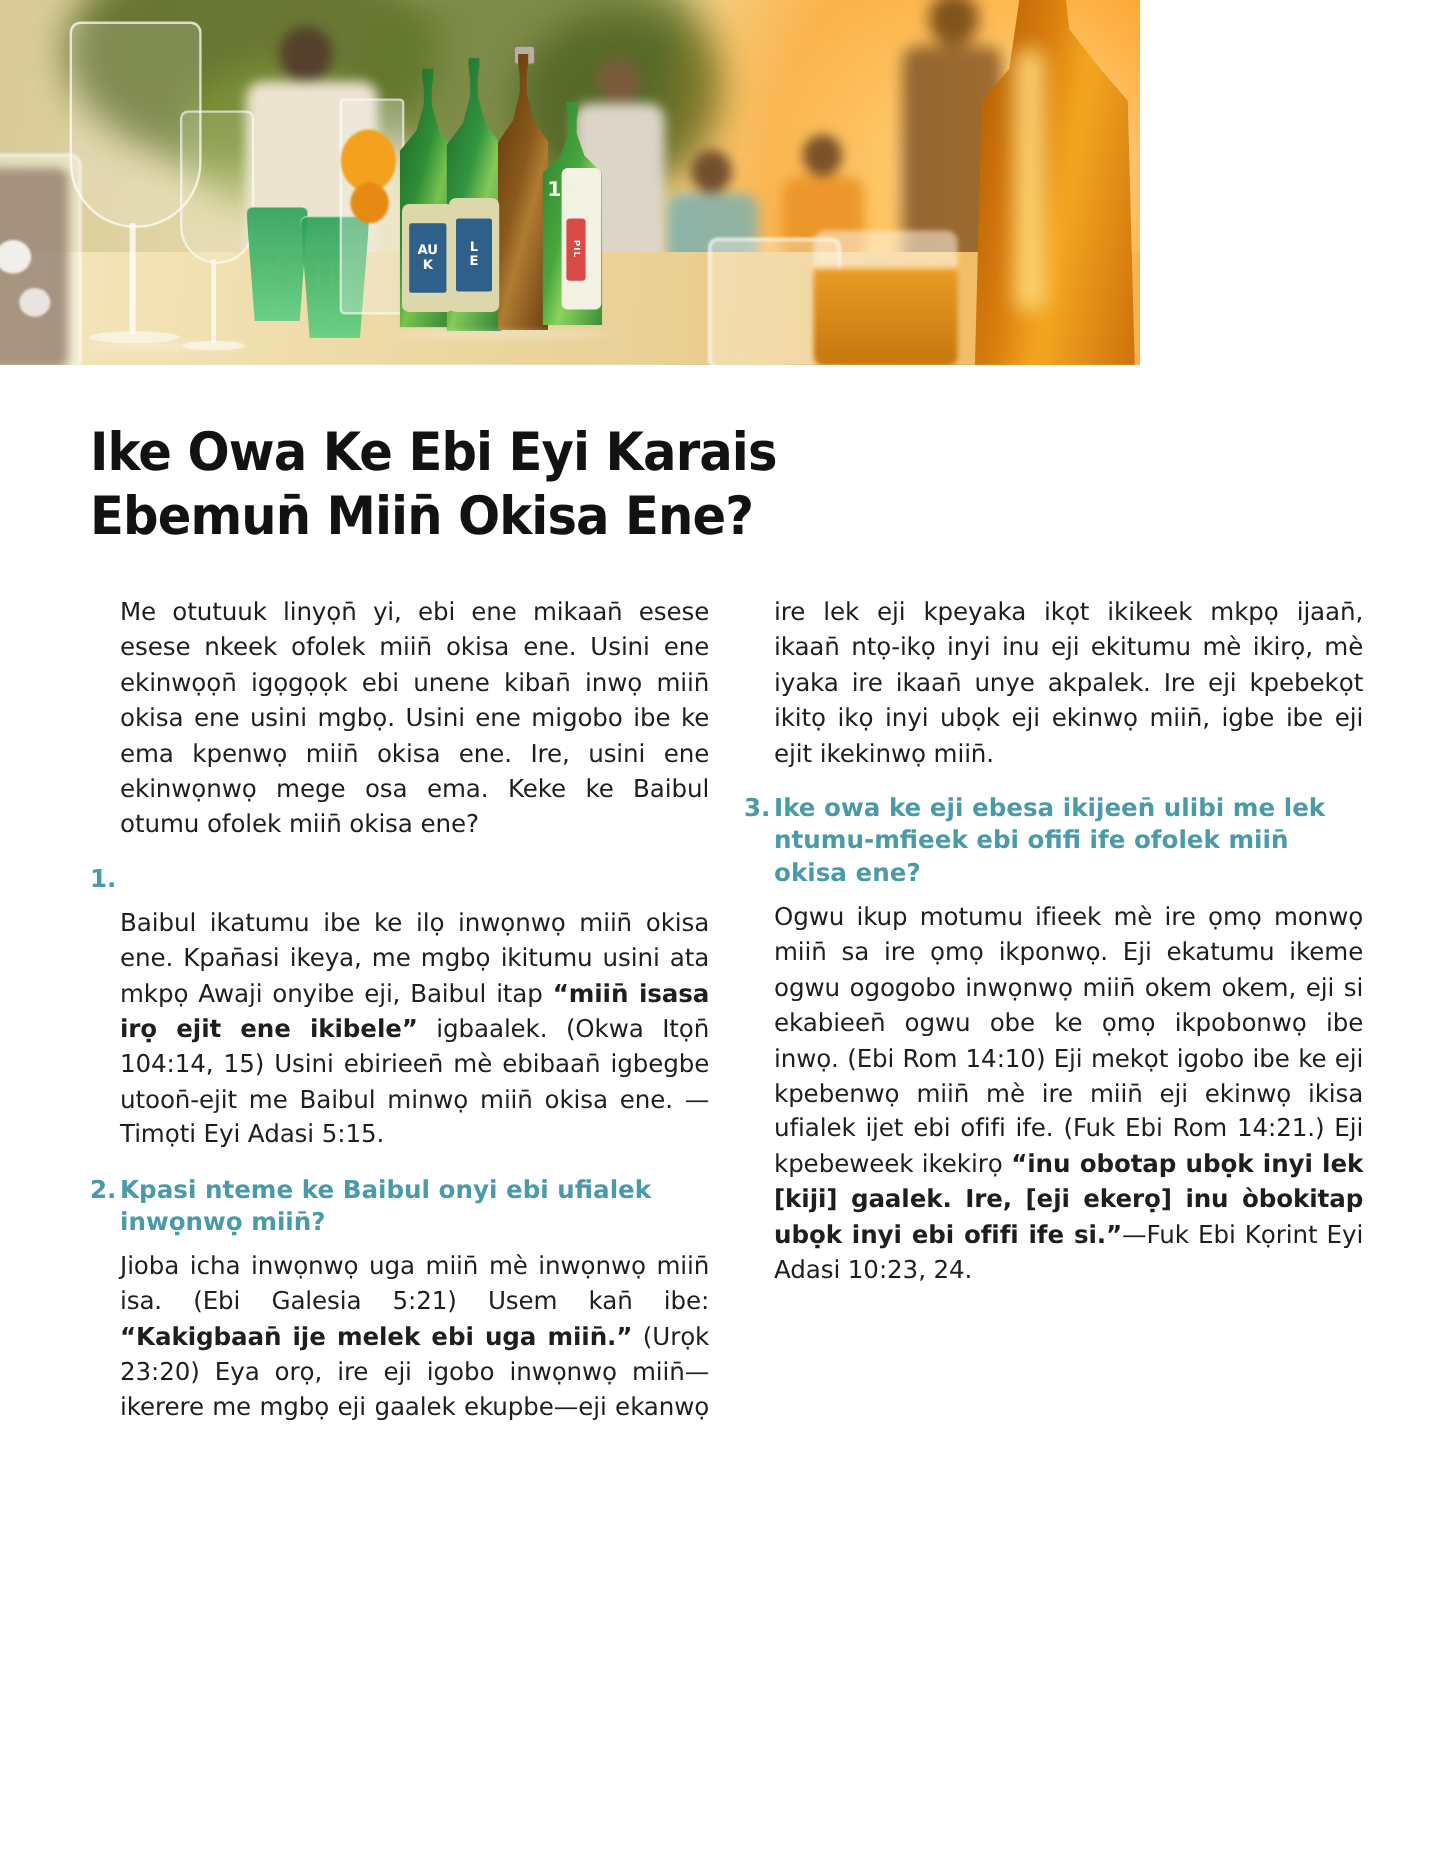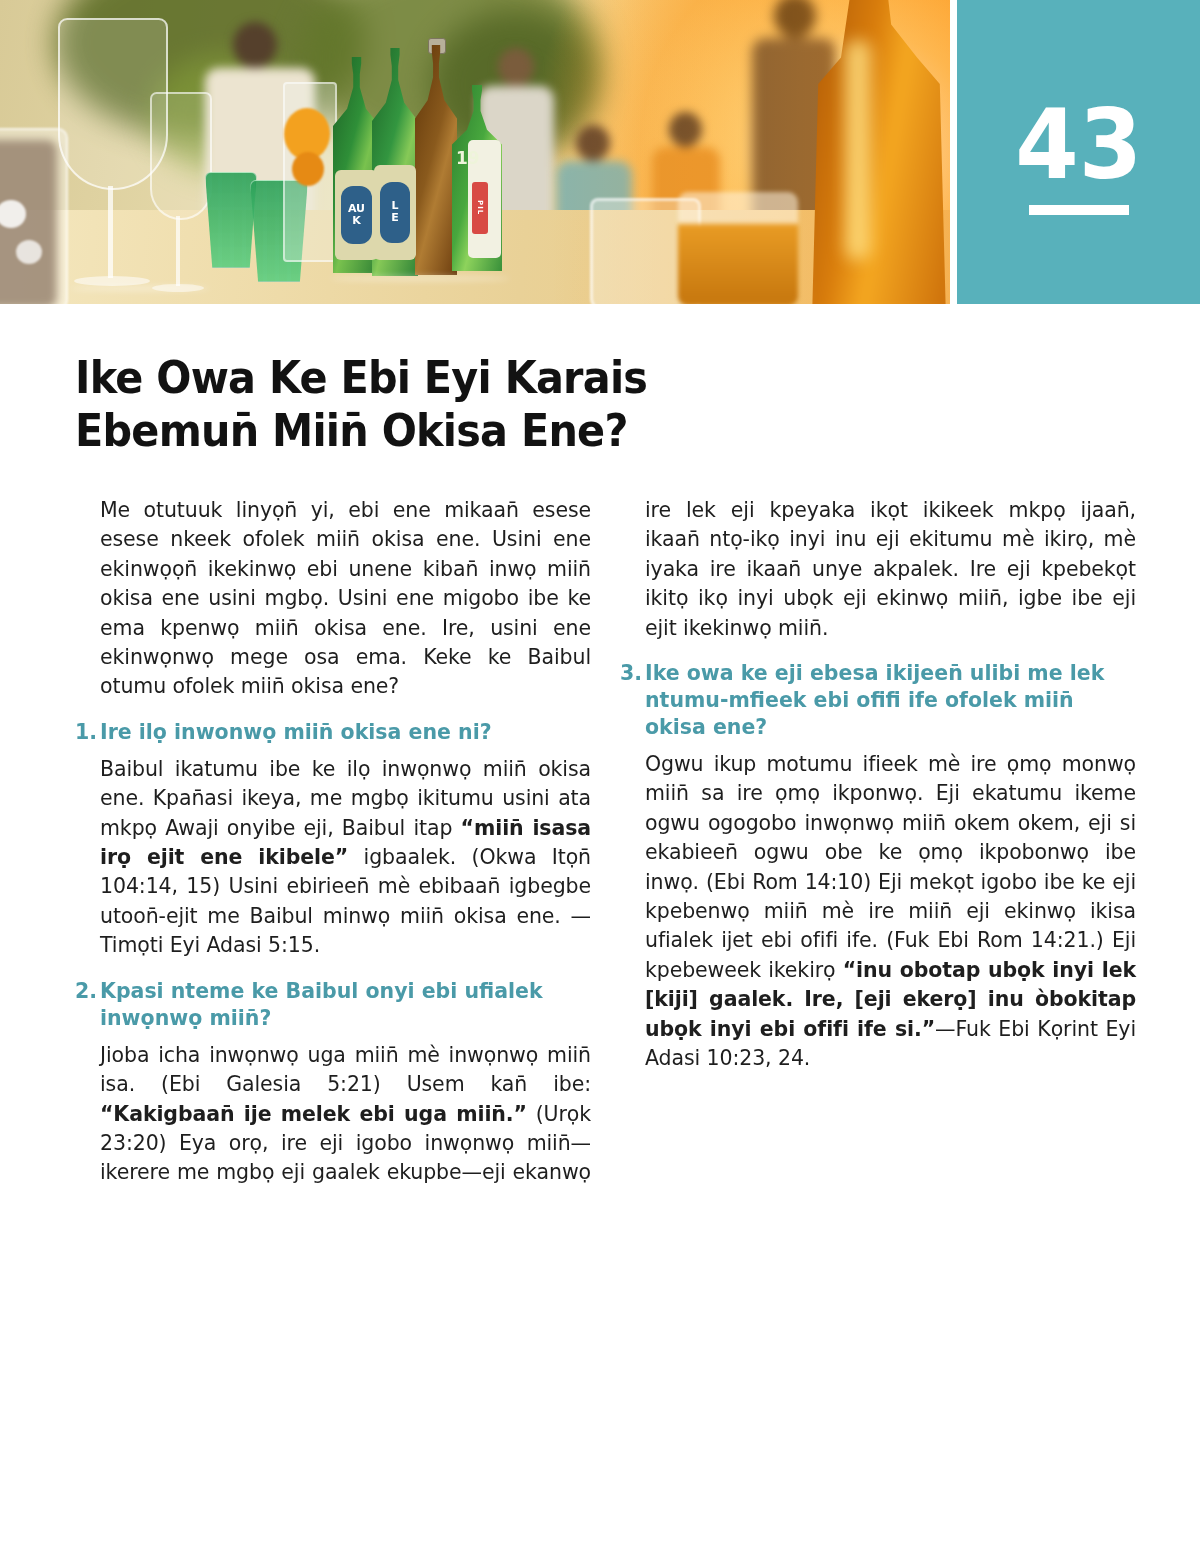--- a/index.html
+++ b/index.html
@@ -72,21 +72,21 @@
       background:linear-gradient(105deg,#1d6326,#339640 42%,#86c957 60%,#2e8236);}
   .b3{left:415px;top:45px;width:42px;height:230px;
       background:linear-gradient(105deg,#5e3408,#8a5a1d 45%,#b07c33 60%,#6b3c0e);}
   .cap3{left:428px;top:38px;width:16px;height:14px;background:#b7b09a;border:1px solid #7d7560;border-radius:3px;}
   .b4{left:452px;top:85px;width:50px;height:186px;
       background:linear-gradient(105deg,#2a7a2e,#48a83e 45%,#8ed35c 62%,#38903a);}
   .lbl{position:absolute;background:#ddd8ac;border-radius:6px;display:flex;align-items:center;justify-content:center;}
   .lblA{left:335px;top:170px;width:43px;height:90px;}
   .lblB{left:374px;top:165px;width:42px;height:95px;}
   .bluebox{background:#2e6089;color:#fff;font-weight:bold;font-size:11px;line-height:12px;
-           width:70%;height:64%;display:flex;flex-direction:column;align-items:center;justify-content:center;border-radius:12px;}
+           width:70%;height:64%;display:flex;flex-direction:column;align-items:center;justify-content:center;border-radius:2px;}
   .lbl18{left:468px;top:140px;width:33px;height:118px;background:#f2f1e2;border-radius:5px;}
   .t18{position:absolute;left:456px;top:148px;color:#eef4da;font-weight:bold;font-size:17px;}
   .redstrip{left:472px;top:182px;width:16px;height:52px;background:#d84a44;border-radius:3px;
             display:flex;align-items:center;justify-content:center;}
   .redstrip span{color:#fff;font-size:7px;font-weight:bold;writing-mode:vertical-rl;letter-spacing:1px;}
   .bgl1{left:590px;top:198px;width:105px;height:108px;background:rgba(255,255,250,.32);
         border:3px solid rgba(255,255,255,.6);border-radius:8px 8px 14px 14px;filter:blur(1px);}
   .bgl2{left:678px;top:192px;width:120px;height:114px;border-radius:10px;filter:blur(2px);
         background:linear-gradient(180deg,rgba(255,245,225,.55) 0 26%,#e89b24 30%,#c97a10 92%);}
   .ab{left:803px;top:-15px;width:152px;height:330px;filter:blur(6px);
@@ -186,37 +186,32 @@
       <span>PIL</span>
     </div>
     <div class="bgl1"></div>
     <div class="bgl2"></div>
     <div class="ab"></div>
     <div class="abhl"></div>
     <div class="refl r1"></div>
     <div class="refl r2"></div>
   </div>
 
-  <div class="lesson">
-    <div class="lesson-num">43</div>
-    <div class="lesson-bar"></div>
-  </div>
 
   <h1 class="title">
     <span>Ike Owa Ke Ebi Eyi Karais</span><br>
     <span>Ebemun̄ Miin̄ Okisa Ene?</span>
   </h1>
 
   <div class="columns">
 
-    <p class="intro"><span>Me otutuuk linyọn̄ yi, ebi ene mikaan̄ esese esese nkeek ofolek miin̄ okisa ene. Usini ene ekinwọọn̄ ikekinwọ ebi unene kiban̄ inwọ miin̄ okisa ene usini mgbọ. Usini ene migobo ibe ke ema kpenwọ miin̄ okisa ene. Ire, usini ene ekinwọnwọ mege osa ema. Keke ke Baibul otumu ofolek miin̄ okisa ene?</span></p>
+    <p class="intro"><span>Me otutuuk linyọn̄ yi, ebi ene mikaan̄ esese esese nkeek ofolek miin̄ okisa ene. Usini ene ekinwọọn̄ igọgọọk ebi unene kiban̄ inwọ miin̄ okisa ene usini mgbọ. Usini ene migobo ibe ke ema kpenwọ miin̄ okisa ene. Ire, usini ene ekinwọnwọ mege osa ema. Keke ke Baibul otumu ofolek miin̄ okisa ene?</span></p>
 
     <h2 class="qh">
       <span class="num">1.</span>
-      <span class="qt">Ire ilọ inwonwọ miin̄ okisa ene ni?</span>
     </h2>
     <p><span>Baibul ikatumu ibe ke ilọ inwọnwọ miin̄ okisa ene. Kpan̄asi ikeya, me mgbọ ikitumu usini ata mkpọ Awaji onyibe eji, Baibul itap </span><span class="b">“miin̄ isasa irọ ejit ene ikibele”</span><span> igbaalek. (Okwa Itọn̄ 104:14, 15) Usini ebirieen̄ mè ebibaan̄ igbegbe utoon̄-ejit me Baibul minwọ miin̄ okisa ene. —Timọti Eyi Adasi 5:15.</span></p>
 
     <h2 class="qh">
       <span class="num">2.</span>
       <span class="qt">Kpasi nteme ke Baibul onyi ebi ufialek inwọnwọ miin̄?</span>
     </h2>
     <p><span>Jioba icha inwọnwọ uga miin̄ mè inwọnwọ miin̄ isa. (Ebi Galesia 5:21) Usem kan̄ ibe: </span><span class="b">“Kakigbaan̄ ije melek ebi uga miin̄.”</span><span> (Urọk 23:20) Eya orọ, ire eji igobo inwọnwọ miin̄—ikerere me mgbọ eji gaalek ekupbe—eji ekanwọ ire lek eji kpeyaka ikọt ikikeek mkpọ ijaan̄, ikaan̄ ntọ-ikọ inyi inu eji ekitumu mè ikirọ, mè iyaka ire ikaan̄ unye akpalek. Ire eji kpebekọt ikitọ ikọ inyi ubọk eji ekinwọ miin̄, igbe ibe eji ejit ikekinwọ miin̄.</span></p>
 
     <h2 class="qh">

